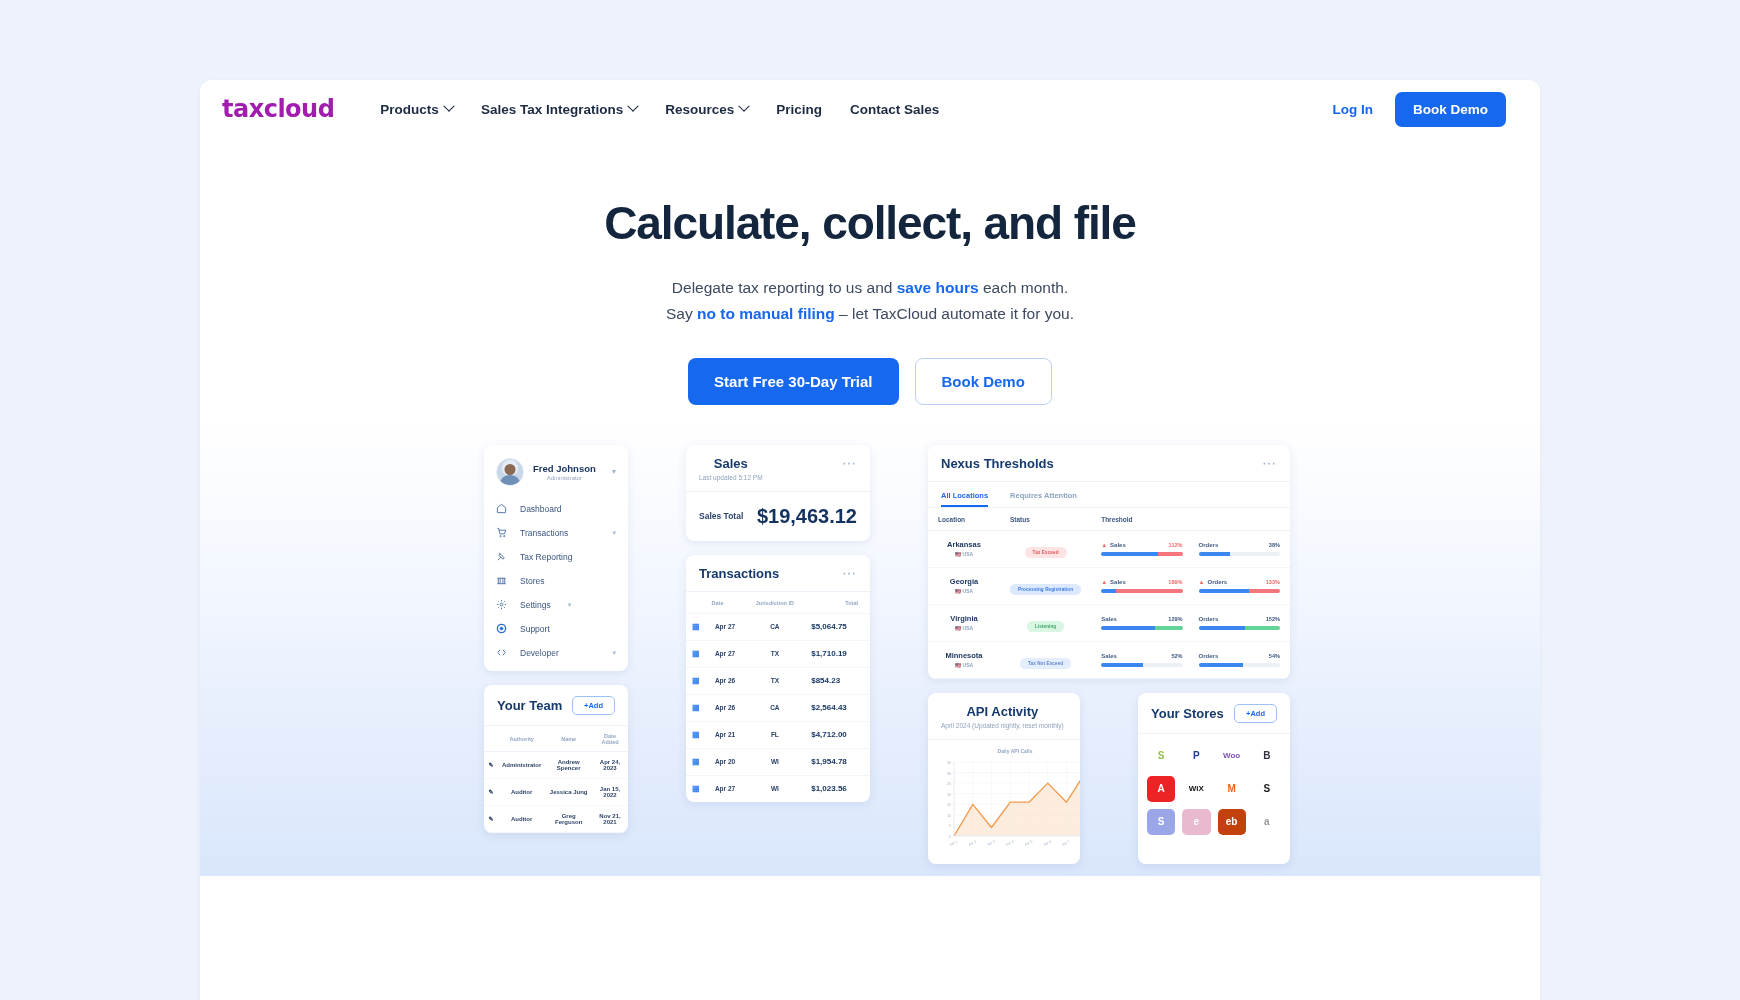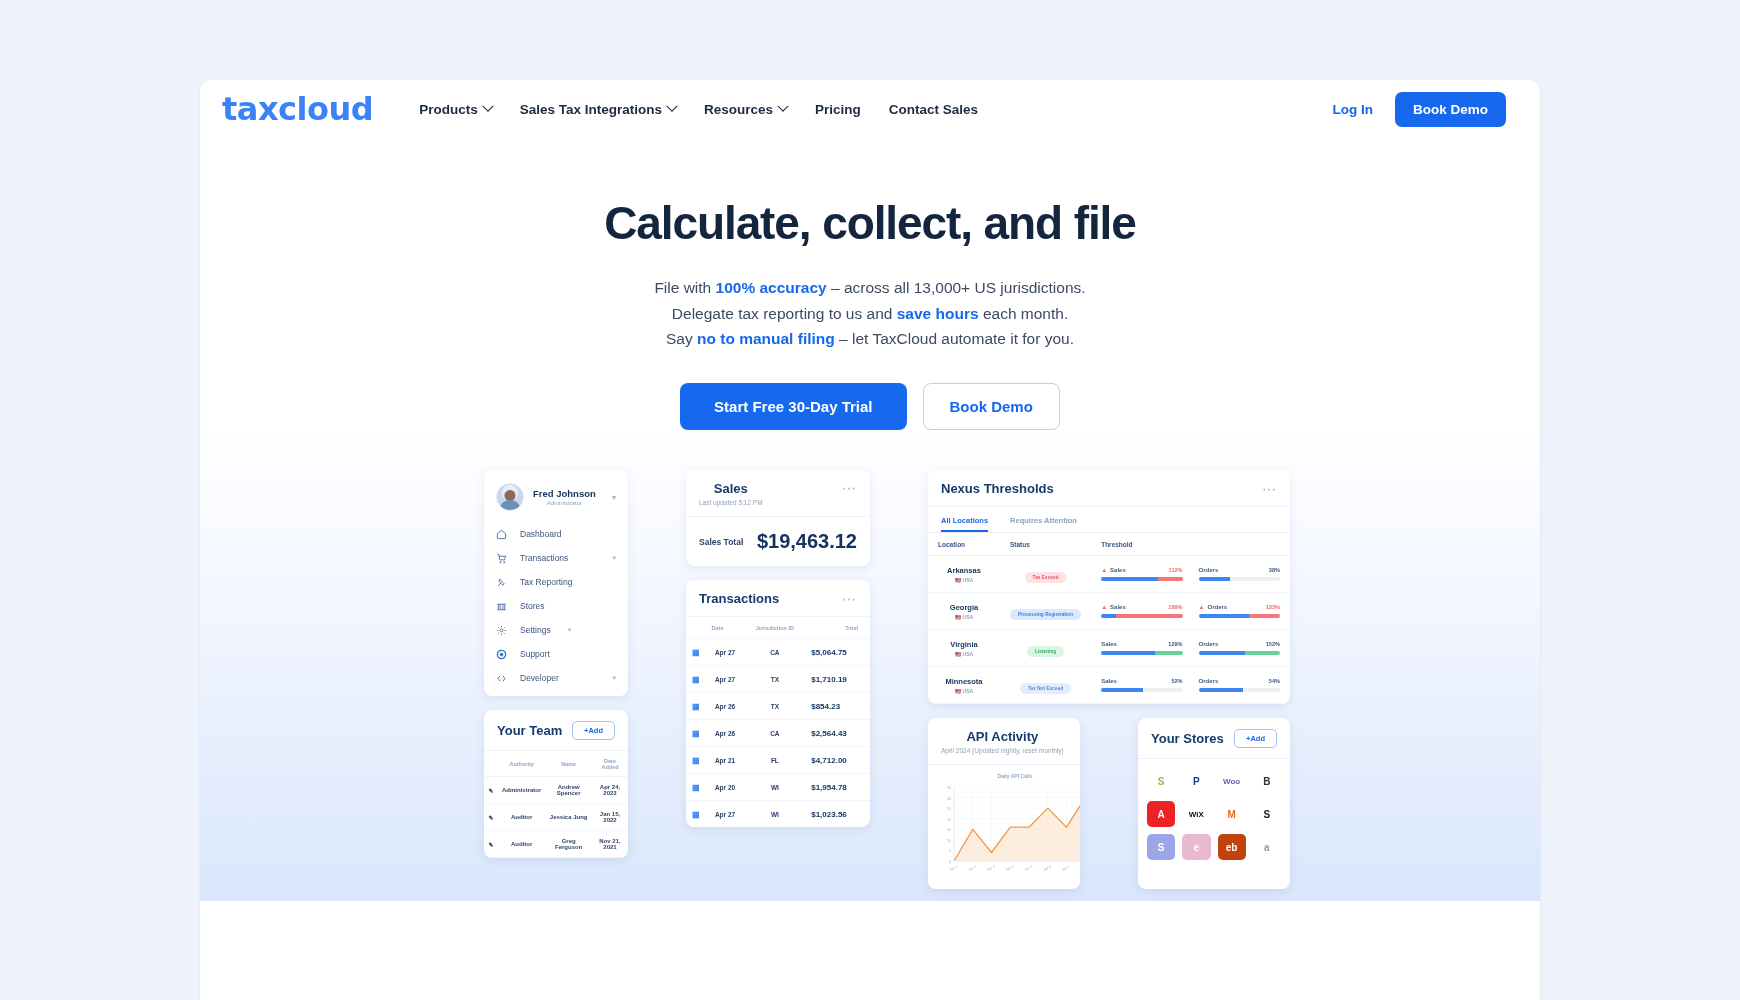--- a/index.html
+++ b/index.html
@@ -21,22 +21,22 @@
 
   
   .nav {
     height: 58px;
     display: flex; align-items: center;
     padding: 0 34px 0 22px;
     position: relative; z-index: 5;
     background: #fff;
   }
   .logo {
-    font-size: 32px; font-weight: 700; letter-spacing: -.5px;
-    color: #3b82f6; margin-right: 46px; cursor: pointer;
+    font-size: 24px; font-weight: 700; letter-spacing: -.5px;
+    color: #a21caf; margin-right: 46px; cursor: pointer;
     font-family: "DejaVu Sans", sans-serif;
   }
   .navlinks { display: flex; align-items: center; gap: 28px; }
   .navlink {
     font-size: 13.5px; font-weight: 700; color: #1d2b42;
     display: flex; align-items: center; gap: 6px; cursor: pointer;
     white-space: nowrap;
   }
   .chev {
     width: 8px; height: 8px; border-right: 1.6px solid #1d2b42;
@@ -66,21 +66,21 @@
   .sub {
     margin-top: 25px;
     font-size: 15.5px; line-height: 1.63; color: #3d4a60;
   }
   .sub b { color: #1668ef; font-weight: 700; }
   .cta-row {
     margin-top: 32px; display: flex; justify-content: center; gap: 16px;
   }
   .btn-primary {
     background: #1668ef; color: #fff; border: none;
-    font-size: 15px; font-weight: 700; padding: 14px 34px;
+    font-size: 15px; font-weight: 700; padding: 14px 26px;
     border-radius: 8px; cursor: pointer;
     font-family: "Liberation Sans", sans-serif;
   }
   .btn-outline {
     background: #fff; color: #1668ef; border: 1px solid #b9d0f6;
     font-size: 15px; font-weight: 700; padding: 14px 26px;
     border-radius: 8px; cursor: pointer;
     font-family: "Liberation Sans", sans-serif;
   }
 
@@ -253,23 +253,20 @@
       <div class="login">Log In</div>
       <button class="btn-demo-nav">Book Demo</button>
     </div>
   </div>
 
   <div class="hero">
     <h1 class="headline">
       <span>Calculate, collect, and file</span><br>
     </h1>
     <div class="sub">
-      <div>
-        <span>File with </span><b>100% accuracy</b><span> – across all 13,000+ US jurisdictions.</span>
-      </div>
       <div>
         <span>Delegate tax reporting to us and </span><b>save hours</b><span> each month.</span>
       </div>
       <div>
         <span>Say </span><b>no to manual filing</b><span> – let TaxCloud automate it for you.</span>
       </div>
     </div>
     <div class="cta-row">
       <button class="btn-primary">Start Free 30-Day Trial</button>
       <button class="btn-outline">Book Demo</button>

